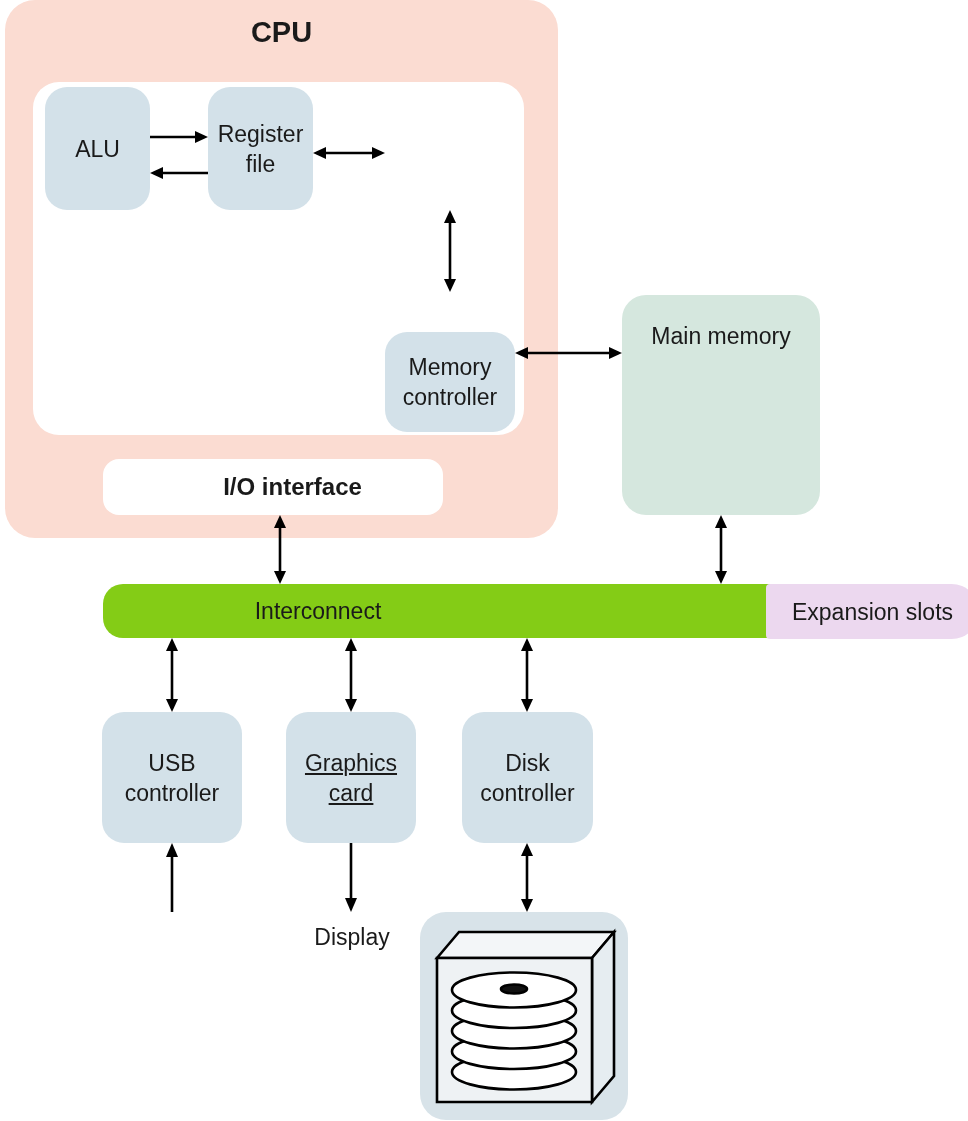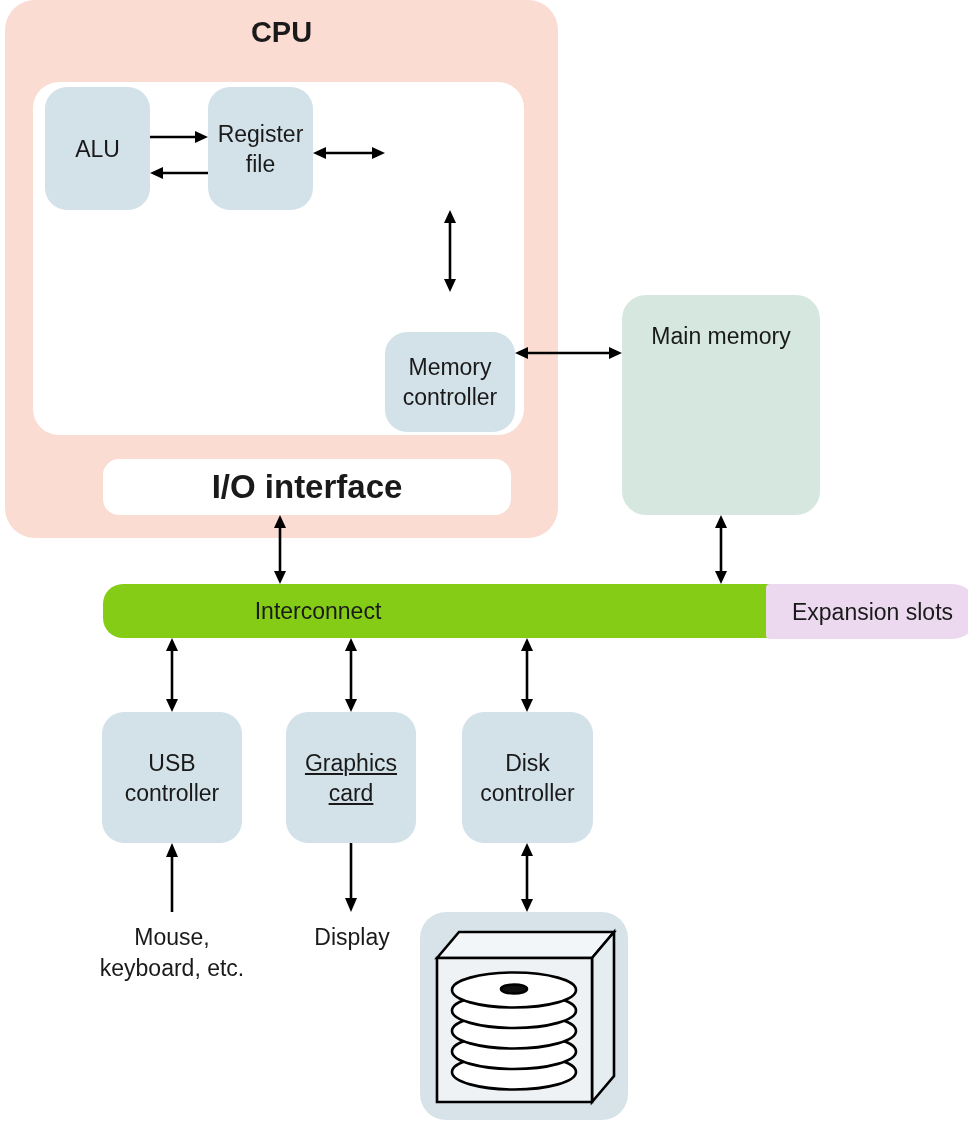--- a/index.html
+++ b/index.html
@@ -15,22 +15,22 @@
 
   .cpu-inner{position:absolute;left:33px;top:82px;width:491px;height:353px;
              background:#ffffff;border-radius:26px;}
 
   .module{background:#d3e1e9;border-radius:22px;}
   .alu{left:45px;top:87px;width:105px;height:123px;}
   .register-file{left:208px;top:87px;width:105px;height:123px;}
   .cache-memory{left:385px;top:87px;width:130px;height:123px;}
   .memory-controller{left:385px;top:292px;width:130px;height:100px;margin-top:40px;}
 
-  .io-interface{left:103px;top:459px;width:408px;height:56px;background:#ffffff;
-                border-radius:16px;font-weight:bold;font-size:33px;}
+  .io-interface{left:103px;top:459px;width:301px;height:56px;background:#ffffff;
+                border-radius:16px;font-weight:bold;font-size:24px;padding-left:39px;}
 
   .main-memory{left:622px;top:295px;width:198px;height:220px;background:#d5e7de;
                border-radius:24px;align-items:flex-start;padding-top:26px;box-sizing:border-box;justify-content:center;}
 
   .interconnect{left:103px;top:584px;width:645px;height:54px;background:#84cc16;
                 border-radius:20px 0 0 20px;justify-content:flex-start;padding-left:36px;}
   .interconnect .bar-label{position:absolute;left:0;top:0;width:430px;height:54px;
                 display:flex;align-items:center;justify-content:center;}
 
   .expansion-slots{left:750px;top:584px;width:213px;height:55px;background:#ecd8ef;
@@ -89,24 +89,20 @@
   <div class="box module usb-controller">
     <span>USB controller</span>
   </div>
   <div class="box module graphics-card">
     <span>Graphics card</span>
   </div>
   <div class="box module disk-controller">
     <span>Disk controller</span>
   </div>
 
-  <div class="free-label input-devices-label">
-    <div>Mouse,</div>
-    <div>keyboard, etc.</div>
-  </div>
   <div class="free-label display-label">Display</div>
 
   <div class="disk-panel"></div>
 
   <svg class="overlay" viewBox="0 0 968 1121">
 
     <g class="arrow">
       <line x1="150" y1="137" x2="197" y2="137"></line>
       <polygon points="208,137 195,131 195,143"></polygon>
     </g>

